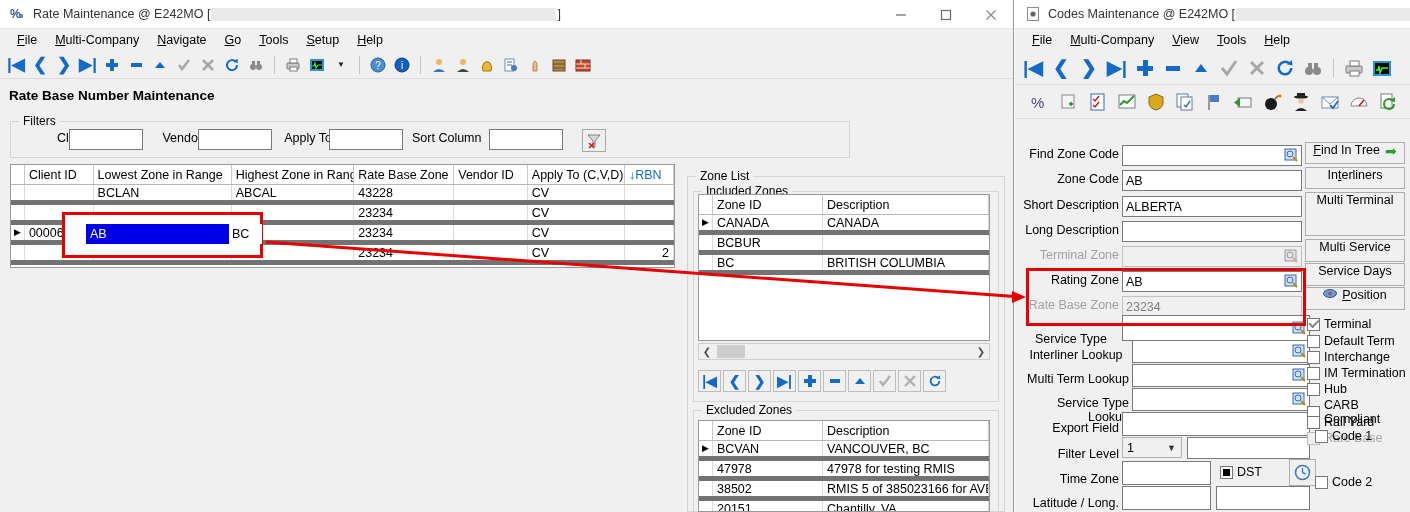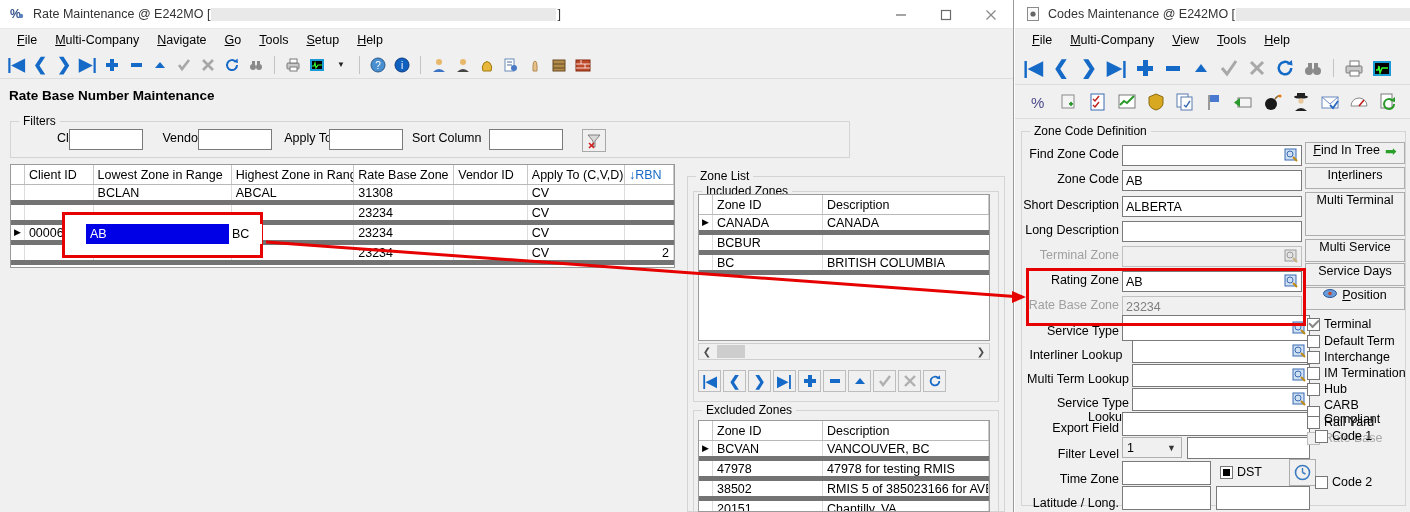--- a/index.html
+++ b/index.html
@@ -446,21 +446,21 @@
         <div class="gh" style="width:75px">Vendor ID</div>
         <div class="gh" style="width:99px">Apply To (C,V,D)</div>
         <div class="gh" style="width:50px; color:#1569c7;">↓RBN</div>
       </div>
 
       <div class="grid-row">
         <div class="gc rowmark" style="width:14px"></div>
         <div class="gc" style="width:70px"></div>
         <div class="gc" style="width:141px">BCLAN</div>
         <div class="gc" style="width:125px">ABCAL</div>
-        <div class="gc" style="width:102px">31308</div>
+        <div class="gc" style="width:102px">43228</div>
         <div class="gc" style="width:75px"></div>
         <div class="gc" style="width:99px">CV</div>
         <div class="gc num" style="width:50px"></div>
       </div>
 
       <div class="grid-row">
         <div class="gc rowmark" style="width:14px"></div>
         <div class="gc" style="width:70px"></div>
         <div class="gc" style="width:141px"></div>
         <div class="gc" style="width:125px"></div>
@@ -794,23 +794,20 @@
         </div>
       <div class="tbicon" style="width:27px;height:26px">
           <svg width="20" height="20">
             <rect x="3" y="2" width="11" height="14" fill="#fff" stroke="#7a7a7a"></rect>
             <path d="M16 12 a5 5 0 1 1-2-4" fill="none" stroke="#2a9a2a" stroke-width="2"></path>
             <polygon points="17,5 17,10 12,9" fill="#2a9a2a"></polygon>
           </svg>
         </div>
     </div>
 
-    <div class="groupbox" style="left:6px; top:131px; width:385px; height:375px;">
-      <div class="group-legend">Zone Code Definition</div>
-    </div>
 
     <div style="position:absolute; left:8px; top:147px; width:96px; text-align:right;" class="fld-label">Find Zone Code</div>
     <div class="textbox" style="position:absolute; left:107px; top:145px; width:180px;">
       <span></span>
       <span class="lookup-ico"><svg width="15" height="15">
             <rect x="1" y="1" width="11" height="11" fill="#cfe0f4" stroke="#3a6ab0"></rect>
             <circle cx="6" cy="6" r="3" fill="none" stroke="#3a6ab0"></circle>
             <line x1="9" y1="9" x2="13" y2="13" stroke="#c08a10" stroke-width="2"></line>
           </svg></span>
     </div>
@@ -840,21 +837,21 @@
       <span class="lookup-ico"><svg width="15" height="15">
             <rect x="1" y="1" width="11" height="11" fill="#cfe0f4" stroke="#3a6ab0"></rect>
             <circle cx="6" cy="6" r="3" fill="none" stroke="#3a6ab0"></circle>
             <line x1="9" y1="9" x2="13" y2="13" stroke="#c08a10" stroke-width="2"></line>
           </svg></span>
     </div>
 
     <div style="position:absolute; left:8px; top:298px; width:96px; text-align:right;" class="fld-label dim">Rate Base Zone</div>
     <div class="textbox dim" style="position:absolute; left:107px; top:296px; width:180px;">23234</div>
 
-    <div style="position:absolute; left:8px; top:324px; width:96px; text-align:right;" class="fld-label">Service Type</div>
+    <div style="position:absolute; left:8px; top:332px; width:96px; text-align:center;" class="fld-label">Service Type</div>
     <div class="textbox" style="position:absolute; left:107px; top:315px; width:188px; height:26px;">
       <span></span>
       <span class="lookup-ico" style="top:5px;"><svg width="15" height="15">
             <rect x="1" y="1" width="11" height="11" fill="#cfe0f4" stroke="#3a6ab0"></rect>
             <circle cx="6" cy="6" r="3" fill="none" stroke="#3a6ab0"></circle>
             <line x1="9" y1="9" x2="13" y2="13" stroke="#c08a10" stroke-width="2"></line>
           </svg></span>
     </div>
 
     <div style="position:absolute; left:8px; top:348px; width:106px; text-align:center;" class="fld-label">Interliner Lookup</div>

